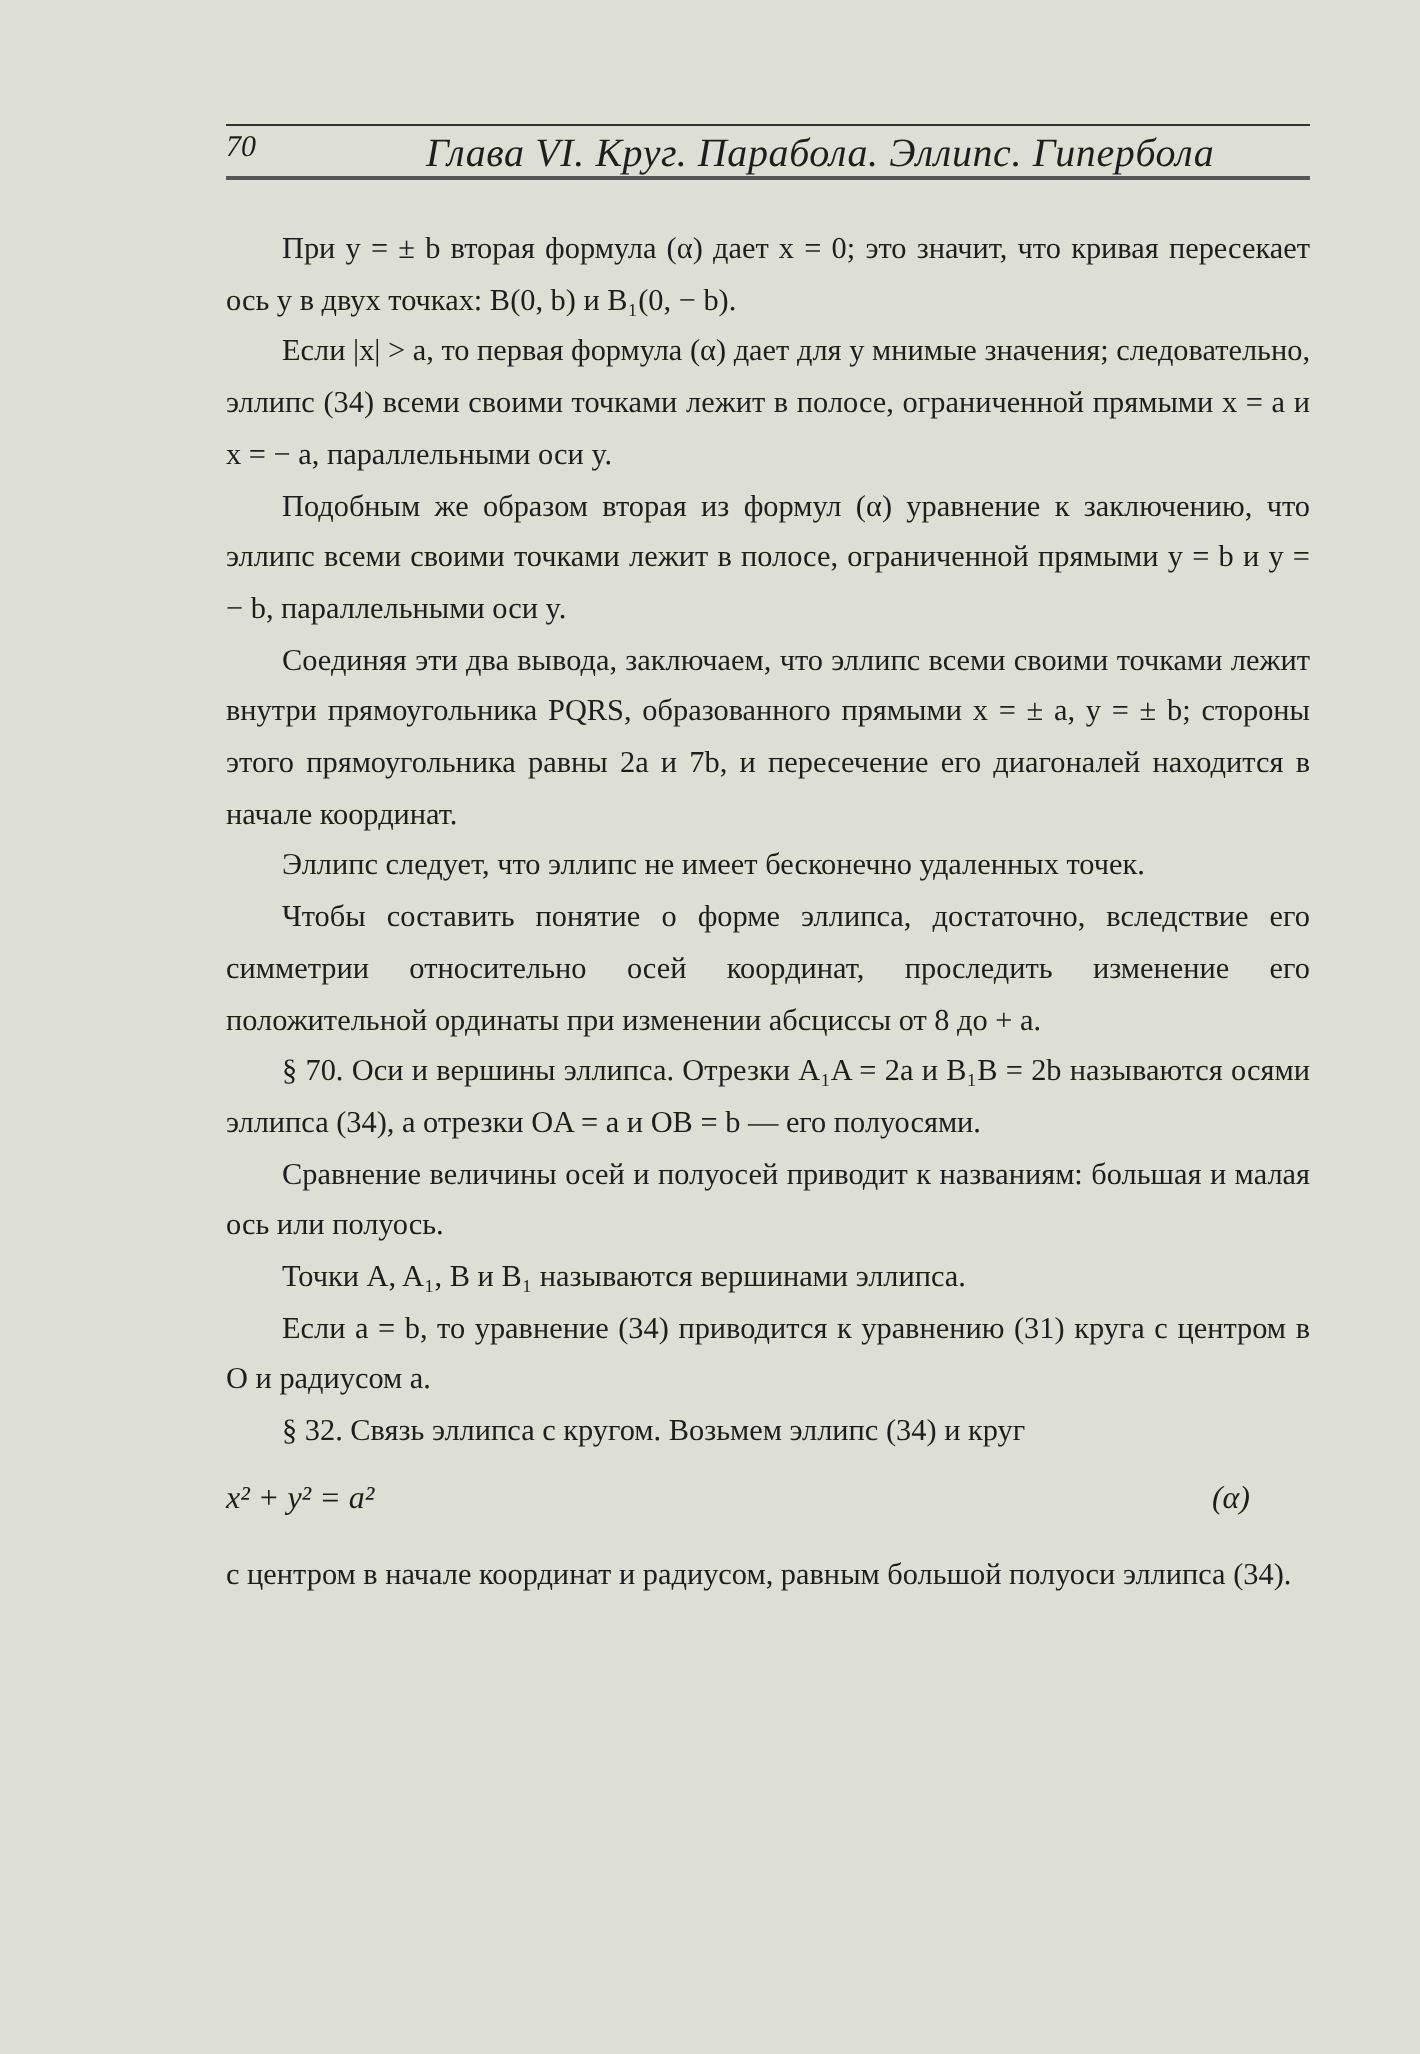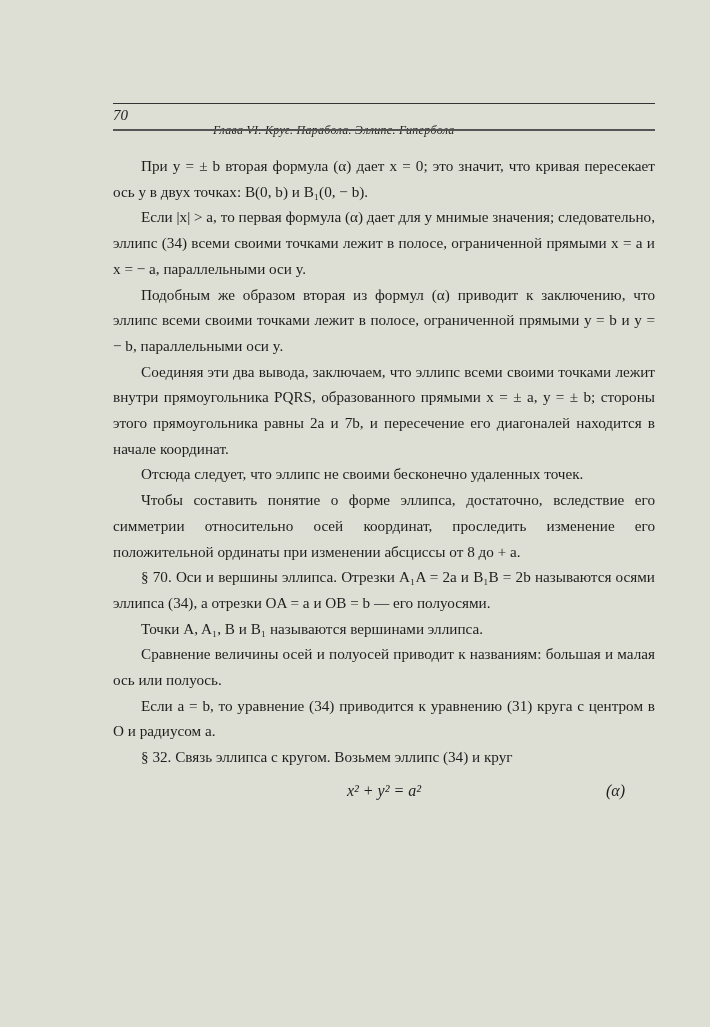--- a/index.html
+++ b/index.html
@@ -4,51 +4,52 @@
 <style>
   html, body { margin:0; padding:0; }
   body {
     width:710px; height:1027px; overflow:hidden;
     background:#dedfd4;
     font-family:"Liberation Serif","DejaVu Serif",serif;
     color:#1e1e1e;
     position:relative;
   }
   .page { position:absolute; left:113px; top:62px; width:542px; }
-  .header { position:relative; height:26px;margin-top:41px; }
+  .header { position:relative; height:26px; }
   .rule-top { position:absolute; left:0; right:0; top:0; border-top:1px solid #333; }
   .rule-bottom { position:absolute; left:0; right:0; top:26px; border-top:2px solid #555; }
   .page-num { position:absolute; left:0; top:4px; font-style:italic; font-size:15px; }
-  .running-head { position:absolute; left:100px; top:20px; font-style:italic; font-size:12px; letter-spacing:0.3px; }
+  .running-head { position:absolute; left:100px; top:4px; font-style:italic; font-size:20px; letter-spacing:0.3px; }
   .body { margin-top:24px; font-size:15.2px; line-height:25.7px; text-align:justify; }
   .p { text-indent:28px; margin:0; }
-  .formula { text-align:center; position:relative; margin:6px 0 10px; height:30px; line-height:30px; font-style:italic; font-size:16px; }
+  .formula { text-align:left; position:relative; margin:6px 0 10px; height:30px; line-height:30px; font-style:italic; font-size:16px; }
   .formula-label { position:absolute; right:30px; top:0; font-style:italic; }
 </style>
 </head>
 <body>
 
 <div class="page">
   <div class="header">
     <div class="rule-top"></div>
     <span class="page-num">70</span>
     <span class="running-head">Глава VI. Круг. Парабола. Эллипс. Гипербола</span>
     <div class="rule-bottom"></div>
   </div>
 
   <div class="body">
     <p class="p">При y = ± b вторая формула (α) дает x = 0; это значит, что кривая пересекает ось y в двух точках: B(0, b) и B₁(0, − b).</p>
     <p class="p">Если |x| &gt; a, то первая формула (α) дает для y мнимые значения; следовательно, эллипс (34) всеми своими точками лежит в полосе, ограниченной прямыми x = a и x = − a, параллельными оси y.</p>
-    <p class="p">Подобным же образом вторая из формул (α) приводит к заключению, что эллипс всеми своими точками лежит в полосе, ограниченной прямыми y = b и y = − b, параллельными оси y.</p>
+    <p class="p">Подобным же образом вторая из формул (α) уравнение к заключению, что эллипс всеми своими точками лежит в полосе, ограниченной прямыми y = b и y = − b, параллельными оси y.</p>
     <p class="p">Соединяя эти два вывода, заключаем, что эллипс всеми своими точками лежит внутри прямоугольника PQRS, образованного прямыми x = ± a, y = ± b; стороны этого прямоугольника равны 2a и 7b, и пересечение его диагоналей находится в начале координат.</p>
-    <p class="p">Отсюда следует, что эллипс не своими бесконечно удаленных точек.</p>
+    <p class="p">Эллипс следует, что эллипс не имеет бесконечно удаленных точек.</p>
     <p class="p">Чтобы составить понятие о форме эллипса, достаточно, вследствие его симметрии относительно осей координат, проследить изменение его положительной ординаты при изменении абсциссы от 8 до + a.</p>
     <p class="p">§ 70. Оси и вершины эллипса. Отрезки A₁A = 2a и B₁B = 2b называются осями эллипса (34), а отрезки OA = a и OB = b — его полуосями.</p>
+    <p class="p">Сравнение величины осей и полуосей приводит к названиям: большая и малая ось или полуось.</p>
     <p class="p">Точки A, A₁, B и B₁ называются вершинами эллипса.</p>
-    <p class="p">Сравнение величины осей и полуосей приводит к названиям: большая и малая ось или полуось.</p>
     <p class="p">Если a = b, то уравнение (34) приводится к уравнению (31) круга с центром в O и радиусом a.</p>
     <p class="p">§ 32. Связь эллипса с кругом. Возьмем эллипс (34) и круг</p>
     <div class="formula">
       <span>x² + y² = a²</span>
       <span class="formula-label">(α)</span>
     </div>
+    <p class="p" style="text-indent:0">с центром в начале координат и радиусом, равным большой полуоси эллипса (34).</p>
   </div>
 </div>
 
 </body></html>

